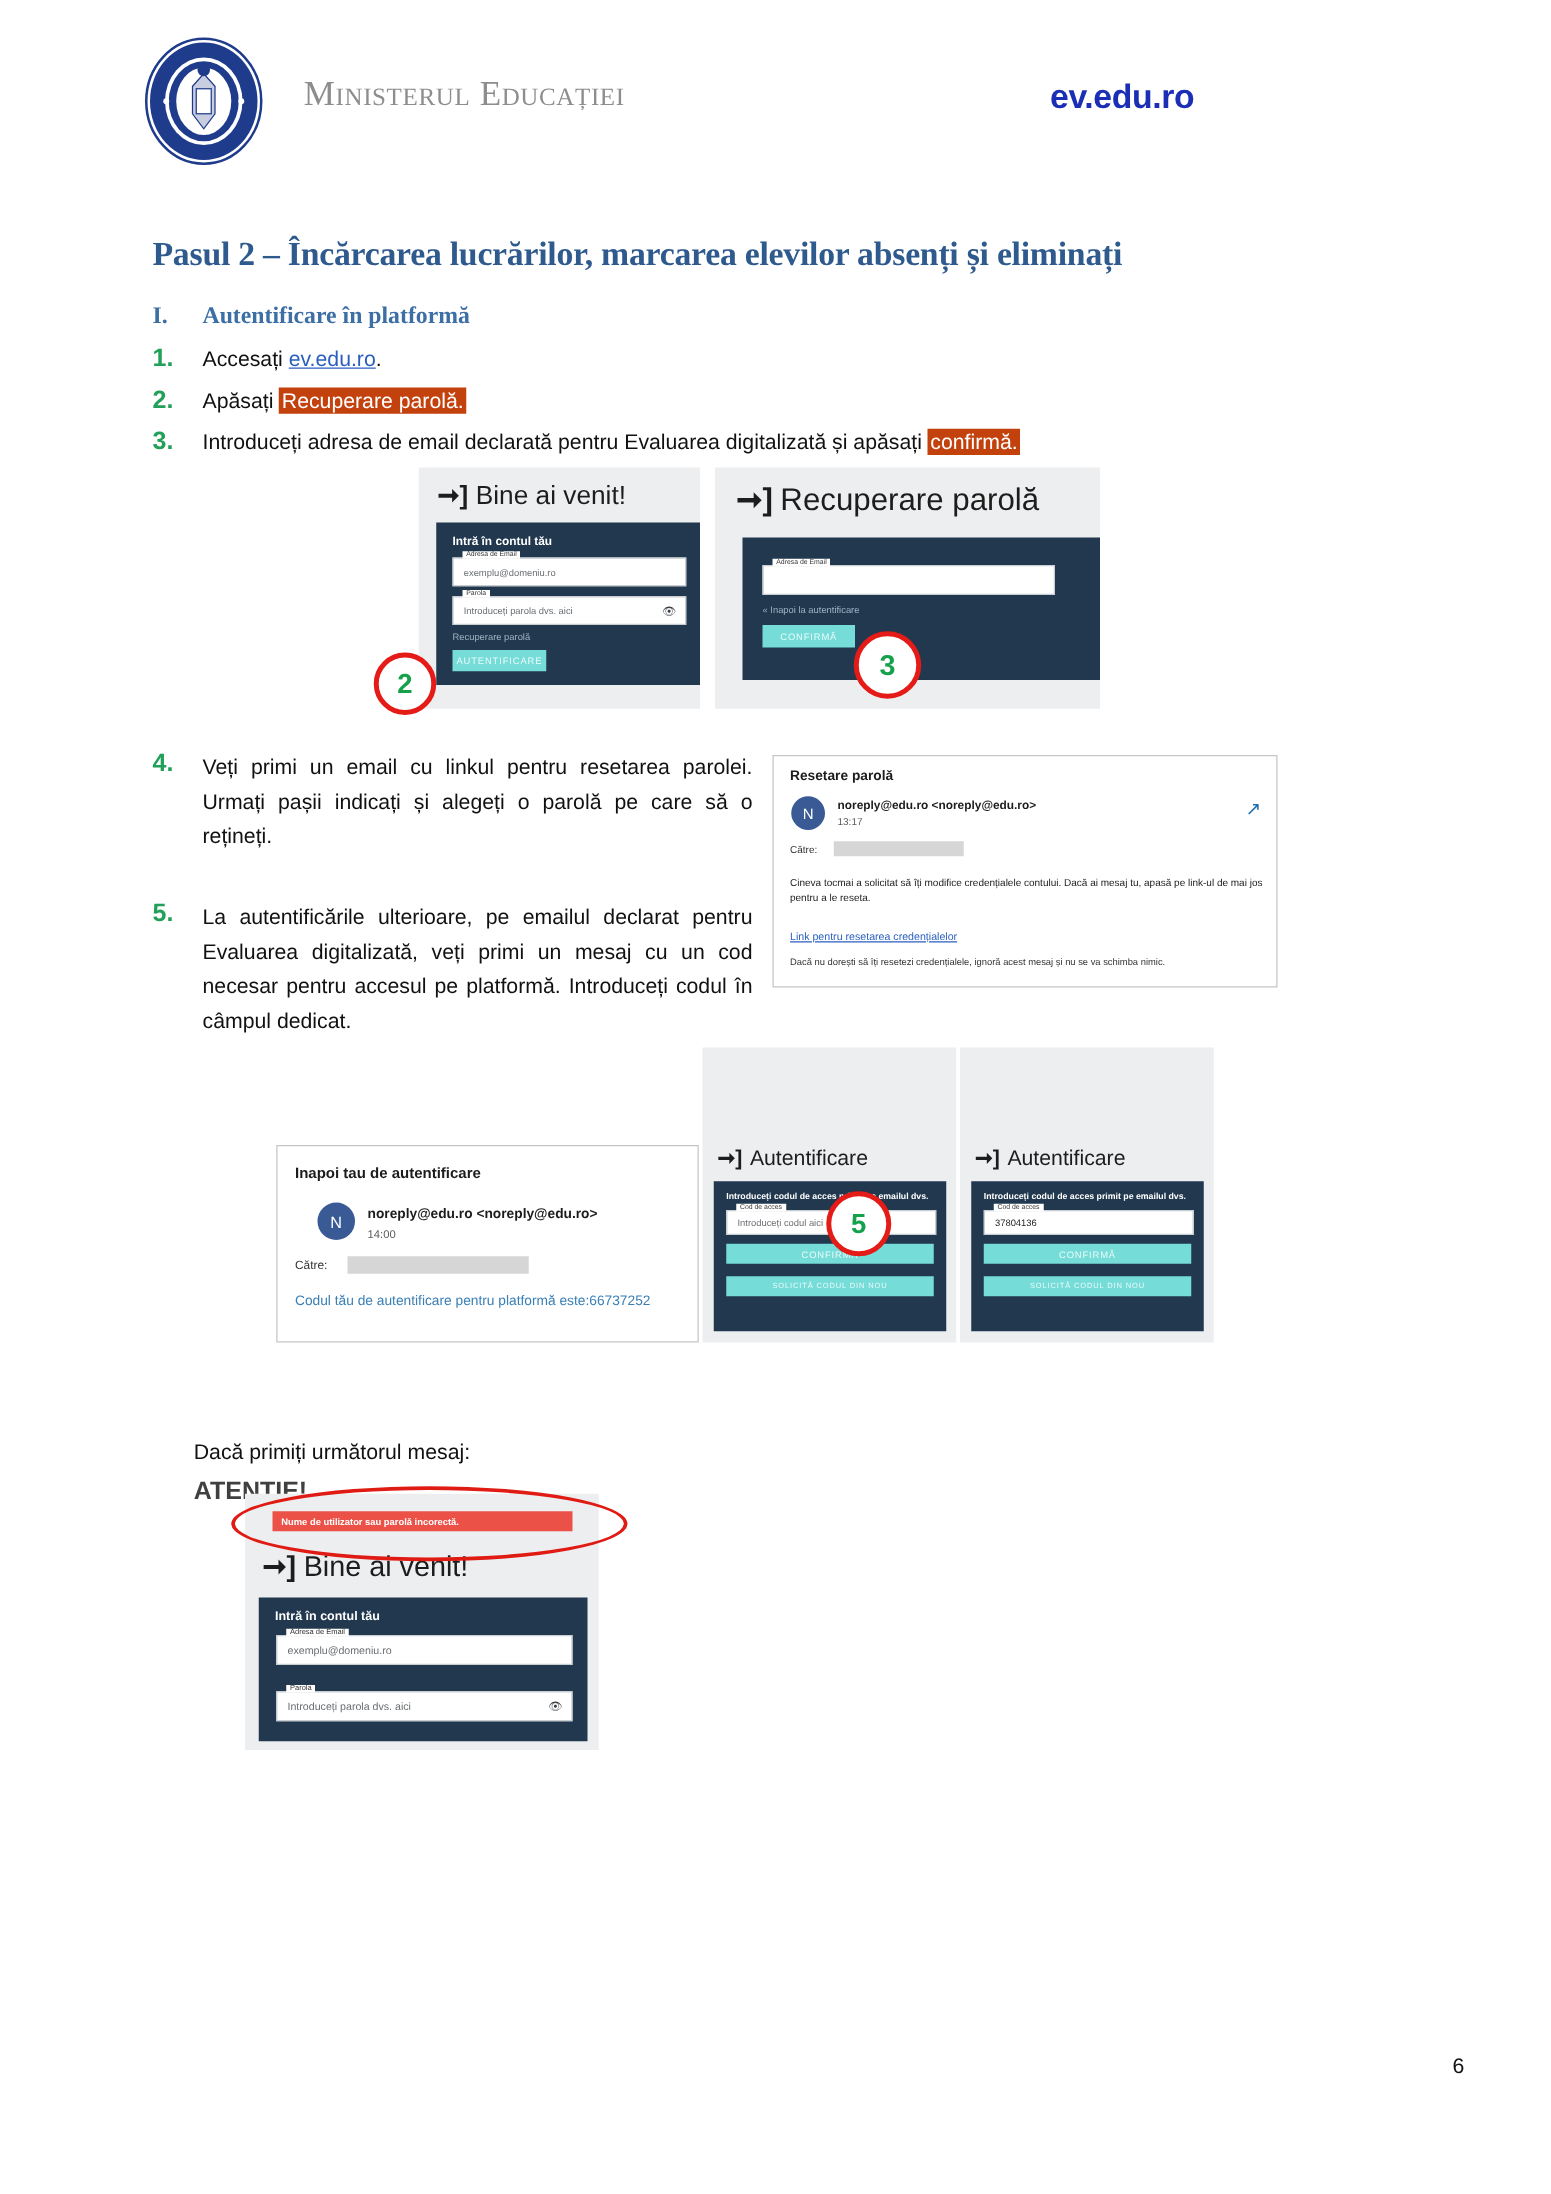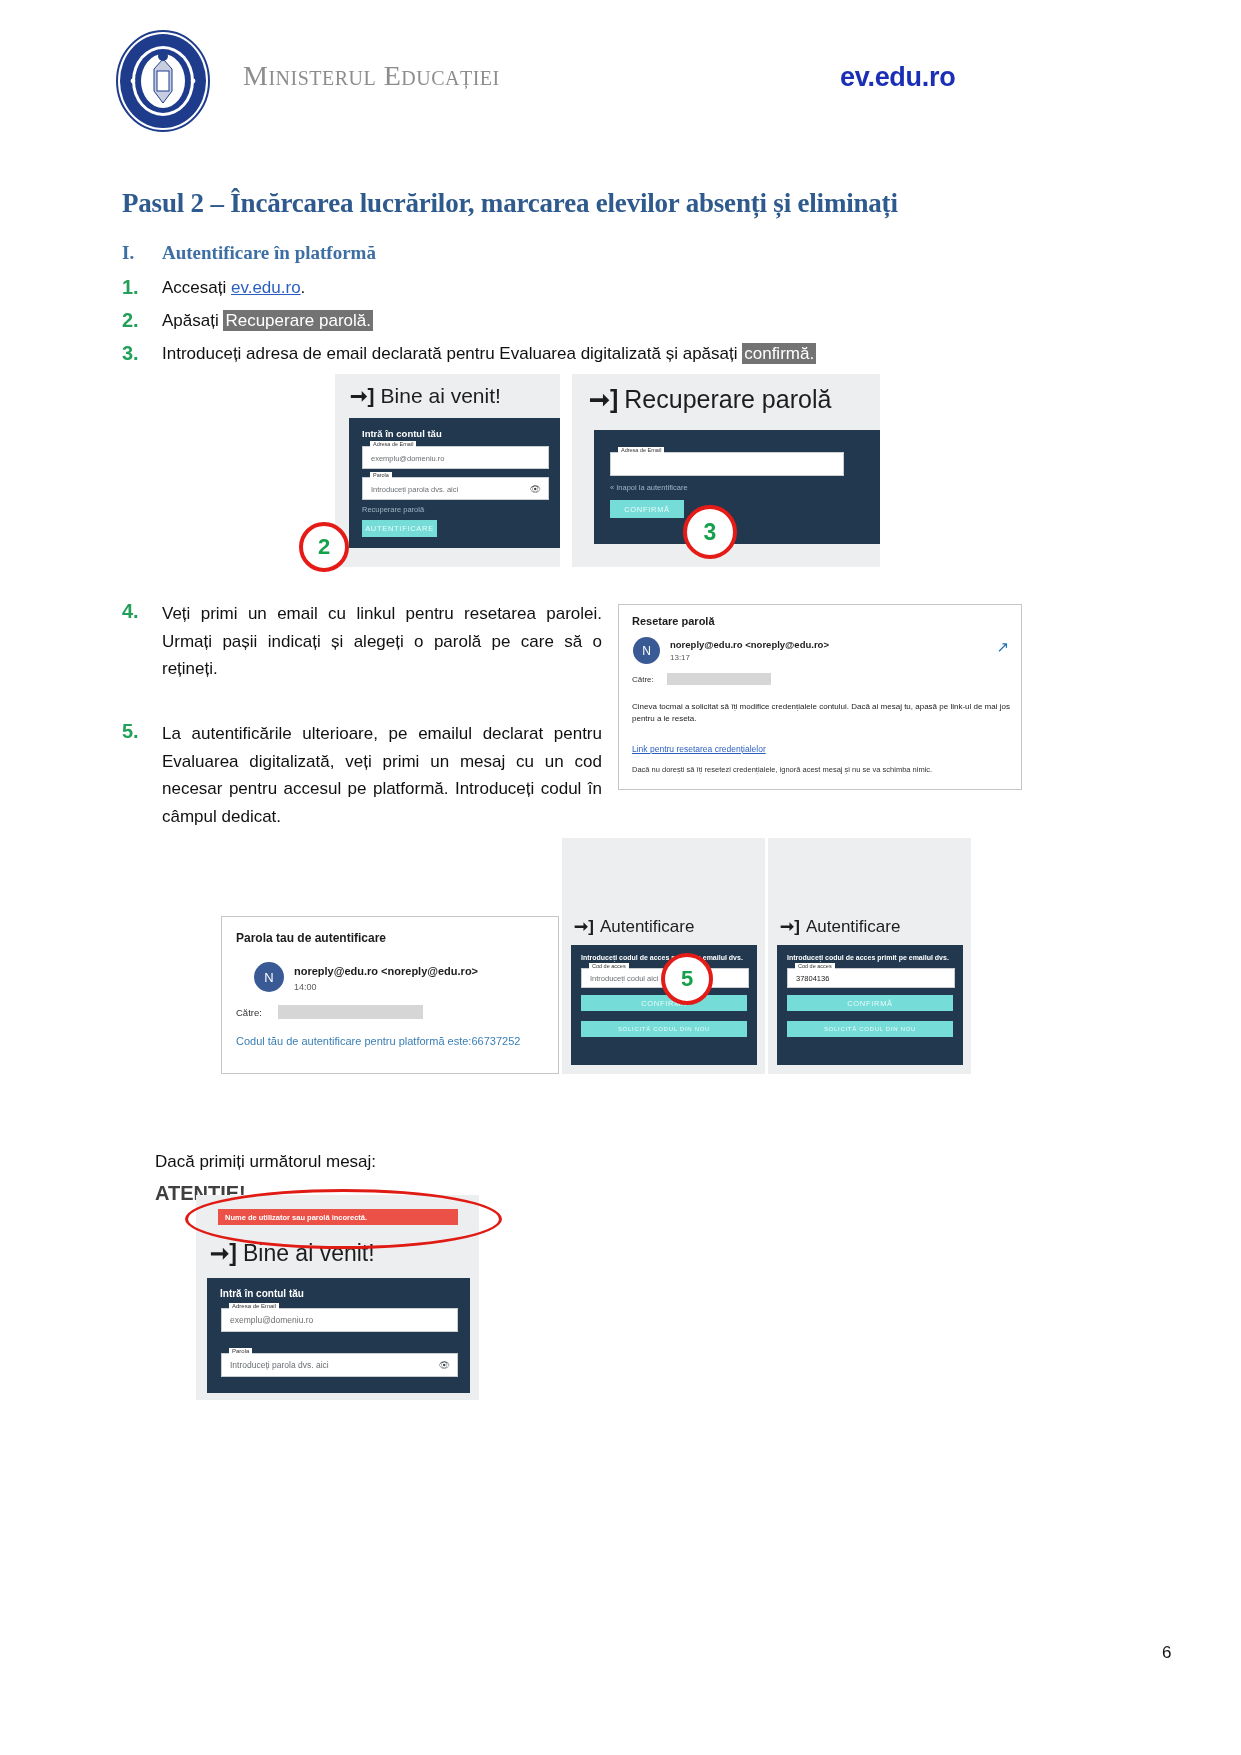--- a/index.html
+++ b/index.html
@@ -45,21 +45,21 @@
   .step .n{
     color:#22a05a; font-weight:bold; font-size:20px;
     width:40px; flex:0 0 40px;
     font-family:"Liberation Sans", sans-serif;
   }
   .step .txt{font-size:17px; line-height:1.45; color:#111;}
   .step1{left:122px; top:276px; width:700px;}
   .step2{left:122px; top:309px; width:700px;}
   .step3{left:122px; top:342px; width:980px;}
   a.inline-link{color:#2b5fbf; text-decoration:underline;}
-  .hl{background:#737373; color:#ffffff; padding:1px 2px;}
+  .hl{background:#c2410c; color:#ffffff; padding:1px 2px;}
   .step4{left:122px; top:600px; width:480px;}
   .step5{left:122px; top:720px; width:480px;}
   .step4 .txt,.step5 .txt{text-align:justify; font-size:17px; line-height:1.62;}
   
   .fig{position:absolute; background:#edeef0; box-sizing:border-box;}
   .fig-login{left:335px; top:374px; width:225px; height:193px;}
   .fig-recover{left:572px; top:374px; width:308px; height:193px;}
   .fig-title{
     font-family:"Liberation Sans", sans-serif;
     color:#1d1d1d; font-weight:400;
@@ -256,21 +256,21 @@
   <div class="em-link">Link pentru resetarea credențialelor</div>
   <div class="em-foot">Dacă nu dorești să îți resetezi credențialele, ignoră acest mesaj și nu se va schimba nimic.</div>
 </div>
 
 <div class="step step5">
   <span class="n">5.</span>
   <span class="txt">La autentificările ulterioare, pe emailul declarat pentru Evaluarea digitalizată, veți primi un mesaj cu un cod necesar pentru accesul pe platformă. Introduceți codul în câmpul dedicat.</span>
 </div>
 
 <div class="code-email">
-  <div class="ce-subject">Parola tau de autentificare</div>
+  <div class="ce-subject">Inapoi tau de autentificare</div>
   <div class="ce-avatar">N</div>
   <div class="ce-from">noreply@edu.ro &lt;noreply@edu.ro&gt;</div>
   <div class="ce-time">14:00</div>
   <div class="ce-to">Către:</div>
   <div class="ce-redact"></div>
   <div class="ce-code">Codul tău de autentificare pentru platformă este:66737252</div>
 </div>
 
 <div class="fig fig-auth1">
   <div class="fig-title auth-title">

